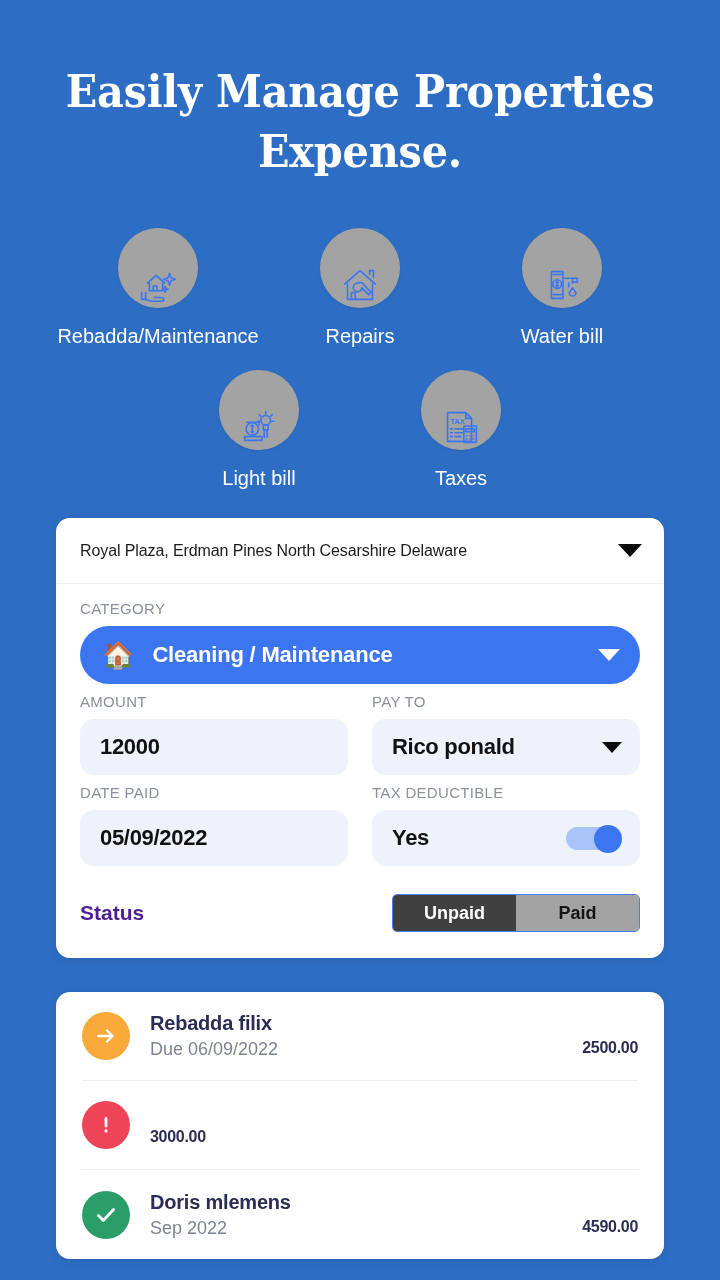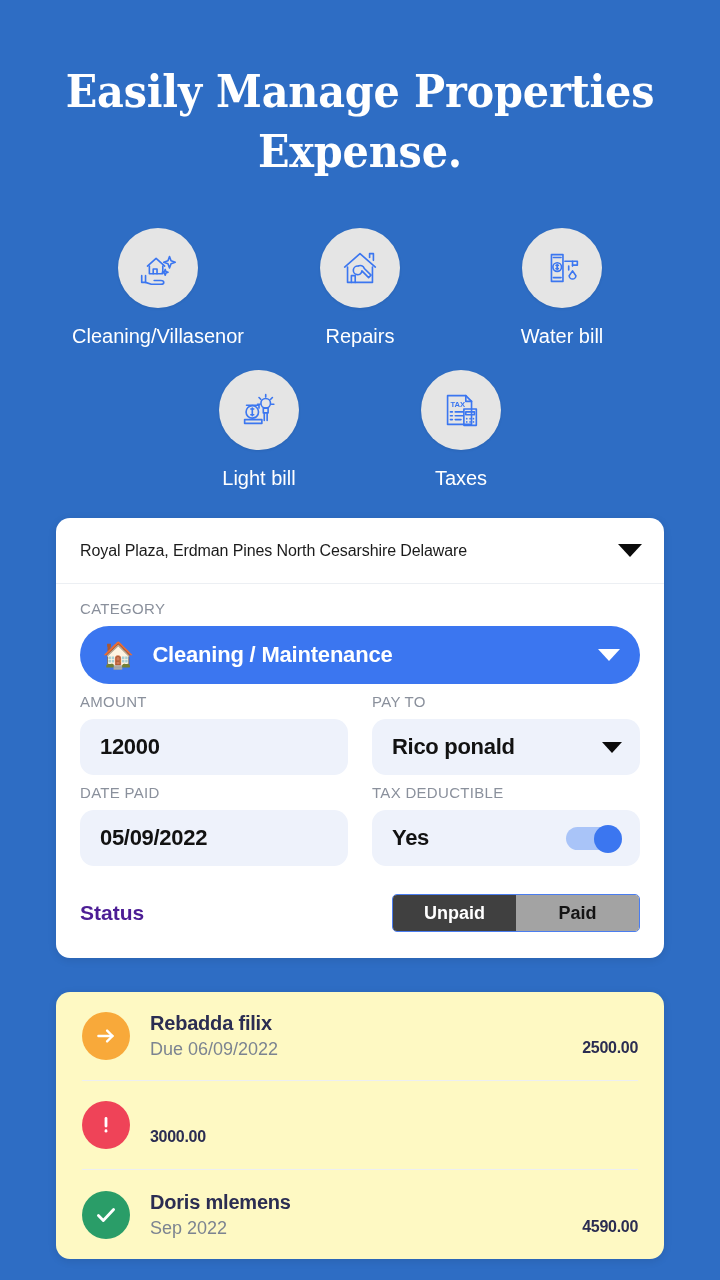--- a/index.html
+++ b/index.html
@@ -39,23 +39,23 @@
   .cat-row-2 { gap: 106px; margin-top: 22px; }
   .cat-item {
     display: flex;
     flex-direction: column;
     align-items: center;
     width: 96px;
   }
   .cat-circle {
     width: 80px; height: 80px;
     border-radius: 50%;
-    background: #e5e5e5;
-    display: flex;
-    align-items: center;
+    background: #a3a3a3;
+    display: flex;
+    align-items: flex-end;
     justify-content: center;
     box-shadow: 0 1px 3px rgba(0,0,0,0.08);
   }
   .cat-circle svg { display: block; }
   .cat-label {
     margin-top: 16px;
     color: #ffffff;
     font-size: 20px;
     line-height: 24px;
     white-space: nowrap;
@@ -204,21 +204,21 @@
     font-weight: bold;
   }
   .seg-active { background: #404040; color: #ffffff; }
   .seg-inactive { background: #a3a3a3; color: #141414; }
 
   
   .tx-card {
     position: absolute;
     left: 56px; top: 992px;
     width: 608px;
-    background: #fef9c3;
+    background: #ffffff;
     border-radius: 14px;
     box-shadow: 0 2px 8px rgba(0,0,0,0.10);
     padding: 0 26px;
   }
   .tx-row {
     display: flex;
     align-items: center;
     height: 89px;
     gap: 20px;
     border-bottom: 1px solid #EDEFF2;
@@ -272,21 +272,21 @@
           <svg width="46" height="46" viewBox="0 0 48 48" fill="none" stroke="#3B76F0" stroke-width="1.7" stroke-linecap="round" stroke-linejoin="round">
             <path d="M13 22 L22 14 L31 22"></path>
             <path d="M15 22 V30 H29 V22"></path>
             <path d="M19 30 V25 H23 V30"></path>
             <path d="M36 12 l1.6 4.4 4.4 1.6 -4.4 1.6 -1.6 4.4 -1.6 -4.4 -4.4 -1.6 4.4 -1.6 z"></path>
             <path d="M31.5 25.5 l0.8 2.2 2.2 0.8 -2.2 0.8 -0.8 2.2 -0.8 -2.2 -2.2 -0.8 2.2 -0.8 z"></path>
             <path d="M7 32 v7 h4 l6 2 h10 c2 0 3-1 3-2 s-1-2-3-2 h-7"></path>
             <path d="M11 32 v7"></path>
           </svg>
         </div>
-        <div class="cat-label">Cleaning/Villasenor</div>
+        <div class="cat-label">Rebadda/Maintenance</div>
       </div>
 
       <div class="cat-item">
         <div class="cat-circle">
           <svg width="46" height="46" viewBox="0 0 48 48" fill="none" stroke="#3B76F0" stroke-width="1.7" stroke-linecap="round" stroke-linejoin="round">
             <path d="M8 23 L24 9 L40 23"></path>
             <path d="M34 13 V9 h4 v7"></path>
             <path d="M11 23 V39 H37 V23"></path>
             <path d="M15 39 V32 h4 v7"></path>
             <path d="M22 22 a4.5 4.5 0 1 0 4 5 l7 7 2.5 -2.5 -7 -7 a4.5 4.5 0 0 0 -6.5 -2.5"></path>

